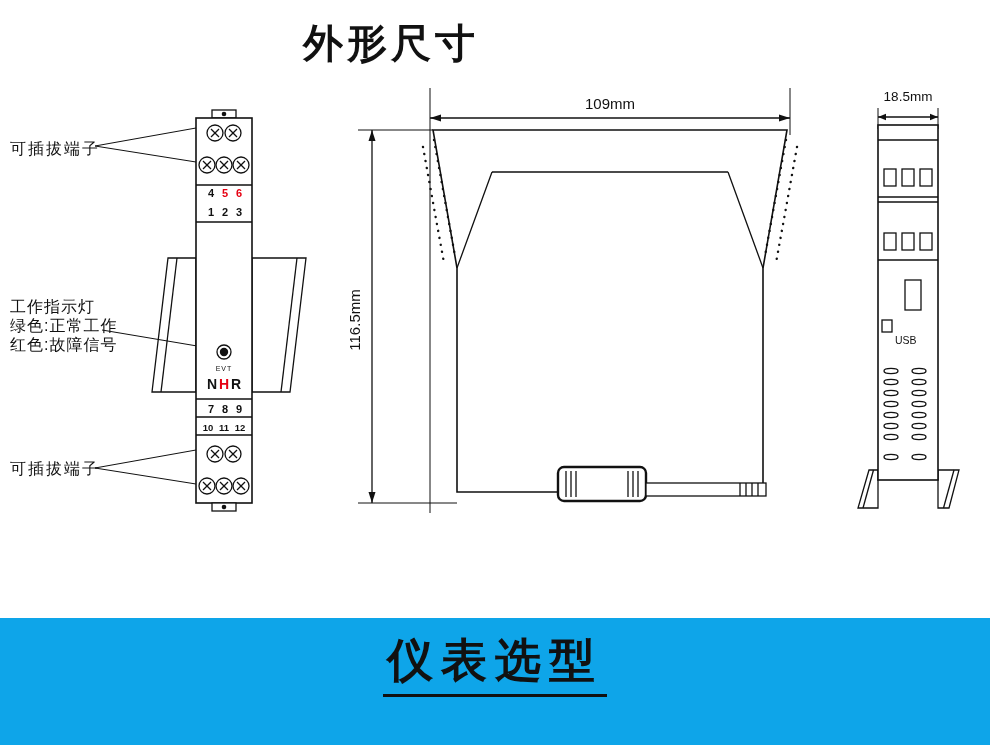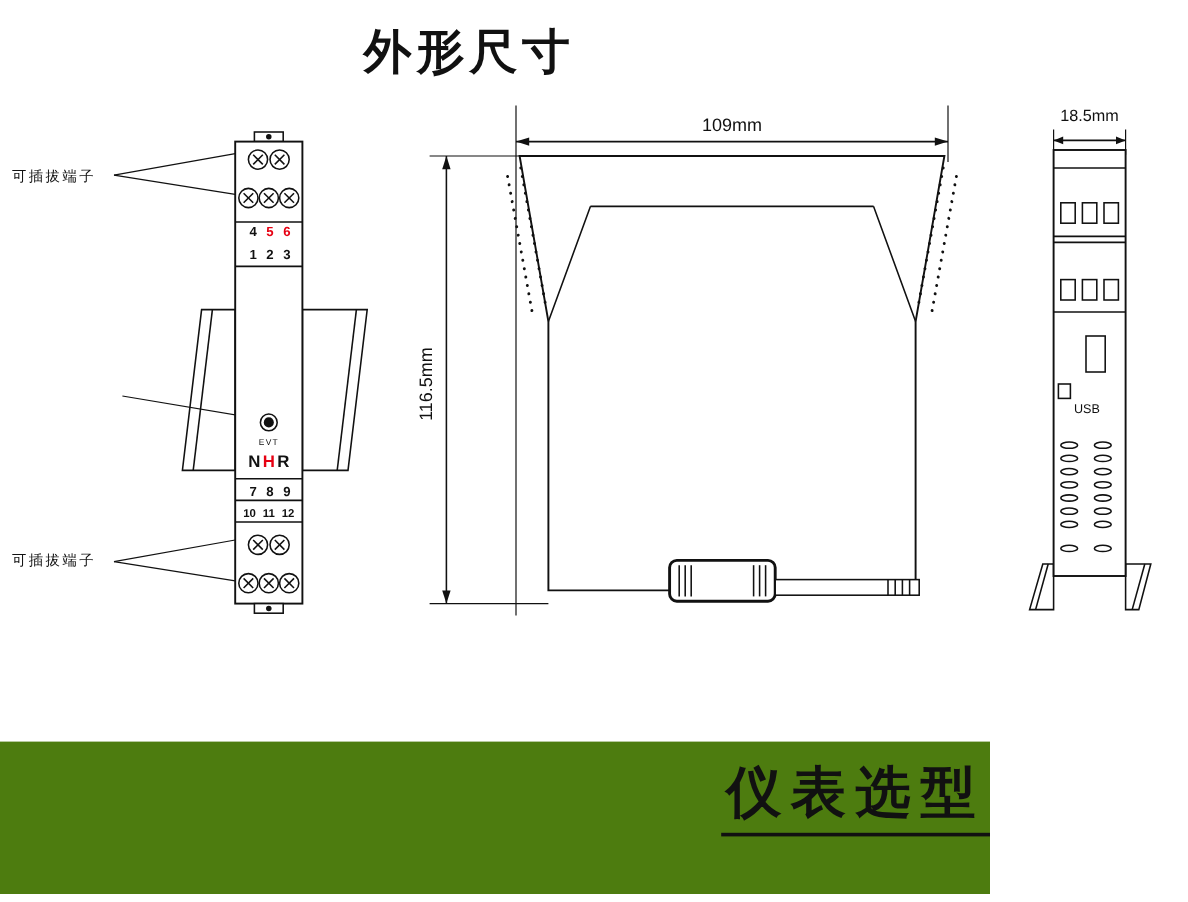--- a/index.html
+++ b/index.html
@@ -9,36 +9,41 @@
     font-size:40px;font-weight:bold;letter-spacing:4px;}
   svg{position:absolute;}
   svg line,svg path,svg rect,svg circle,svg polygon,svg ellipse{stroke:#111;fill:none;stroke-width:1.3px;}
   svg .fw{fill:#fff;}
   svg .ink{fill:#111;stroke:none;}
   svg .bold{stroke-width:2.4px;}
   svg .thin{stroke-width:1px;}
   svg text{stroke:none;fill:#111;font-family:"Liberation Sans","DejaVu Sans",sans-serif;}
   svg text.red{fill:#e60012;}
   svg .dots{stroke:#111;stroke-width:2.4px;stroke-dasharray:0.1 7;stroke-linecap:round;fill:none;}
-  .callout{position:absolute;font-size:12px;letter-spacing:2px;white-space:nowrap;}
+  .callout{position:absolute;font-size:16px;letter-spacing:2px;white-space:nowrap;}
   .note{position:absolute;left:38px;width:930px;font-size:19px;font-weight:bold;letter-spacing:0.5px;white-space:nowrap;}
-  #footer{position:absolute;left:0;top:618px;width:825px;height:127px;background:#4d7c0f;text-align:right;}
+  #footer{position:absolute;left:0;top:618px;width:990px;height:127px;background:#0ea5e9;text-align:center;}
   #footer .ftitle{display:inline-block;margin-top:12px;font-size:46px;font-weight:bold;
     letter-spacing:8px;border-bottom:3px solid #111;padding:0 4px 2px;}
   #footer .fsub{font-size:20px;margin-top:2px;color:#1a1a1a;}
 </style>
 </head>
 <body>
 
 <div id="page">
 
   <div id="main-title">外形尺寸</div>
 
   <div class="callout" style="left:10px;top:139px;">可插拔端子</div>
 
+  <div class="callout" style="left:10px;top:297px;letter-spacing:1px;line-height:19px;">
+    <div>工作指示灯</div>
+    <div>绿色:正常工作</div>
+    <div>红色:故障信号</div>
+  </div>
 
   <div class="callout" style="left:10px;top:459px;">可插拔端子</div>
 
   <svg style="left:0;top:88px;" width="330" height="430" viewBox="0 0 330 430">
 
     <g>
       <polygon class="fw" points="168,170 196,170 196,304 152,304"></polygon>
       <line x1="177" y1="170" x2="161" y2="304"></line>
       <polygon class="fw" points="252,170 306,170 290,304 252,304"></polygon>
       <line x1="297" y1="170" x2="281" y2="304"></line>

